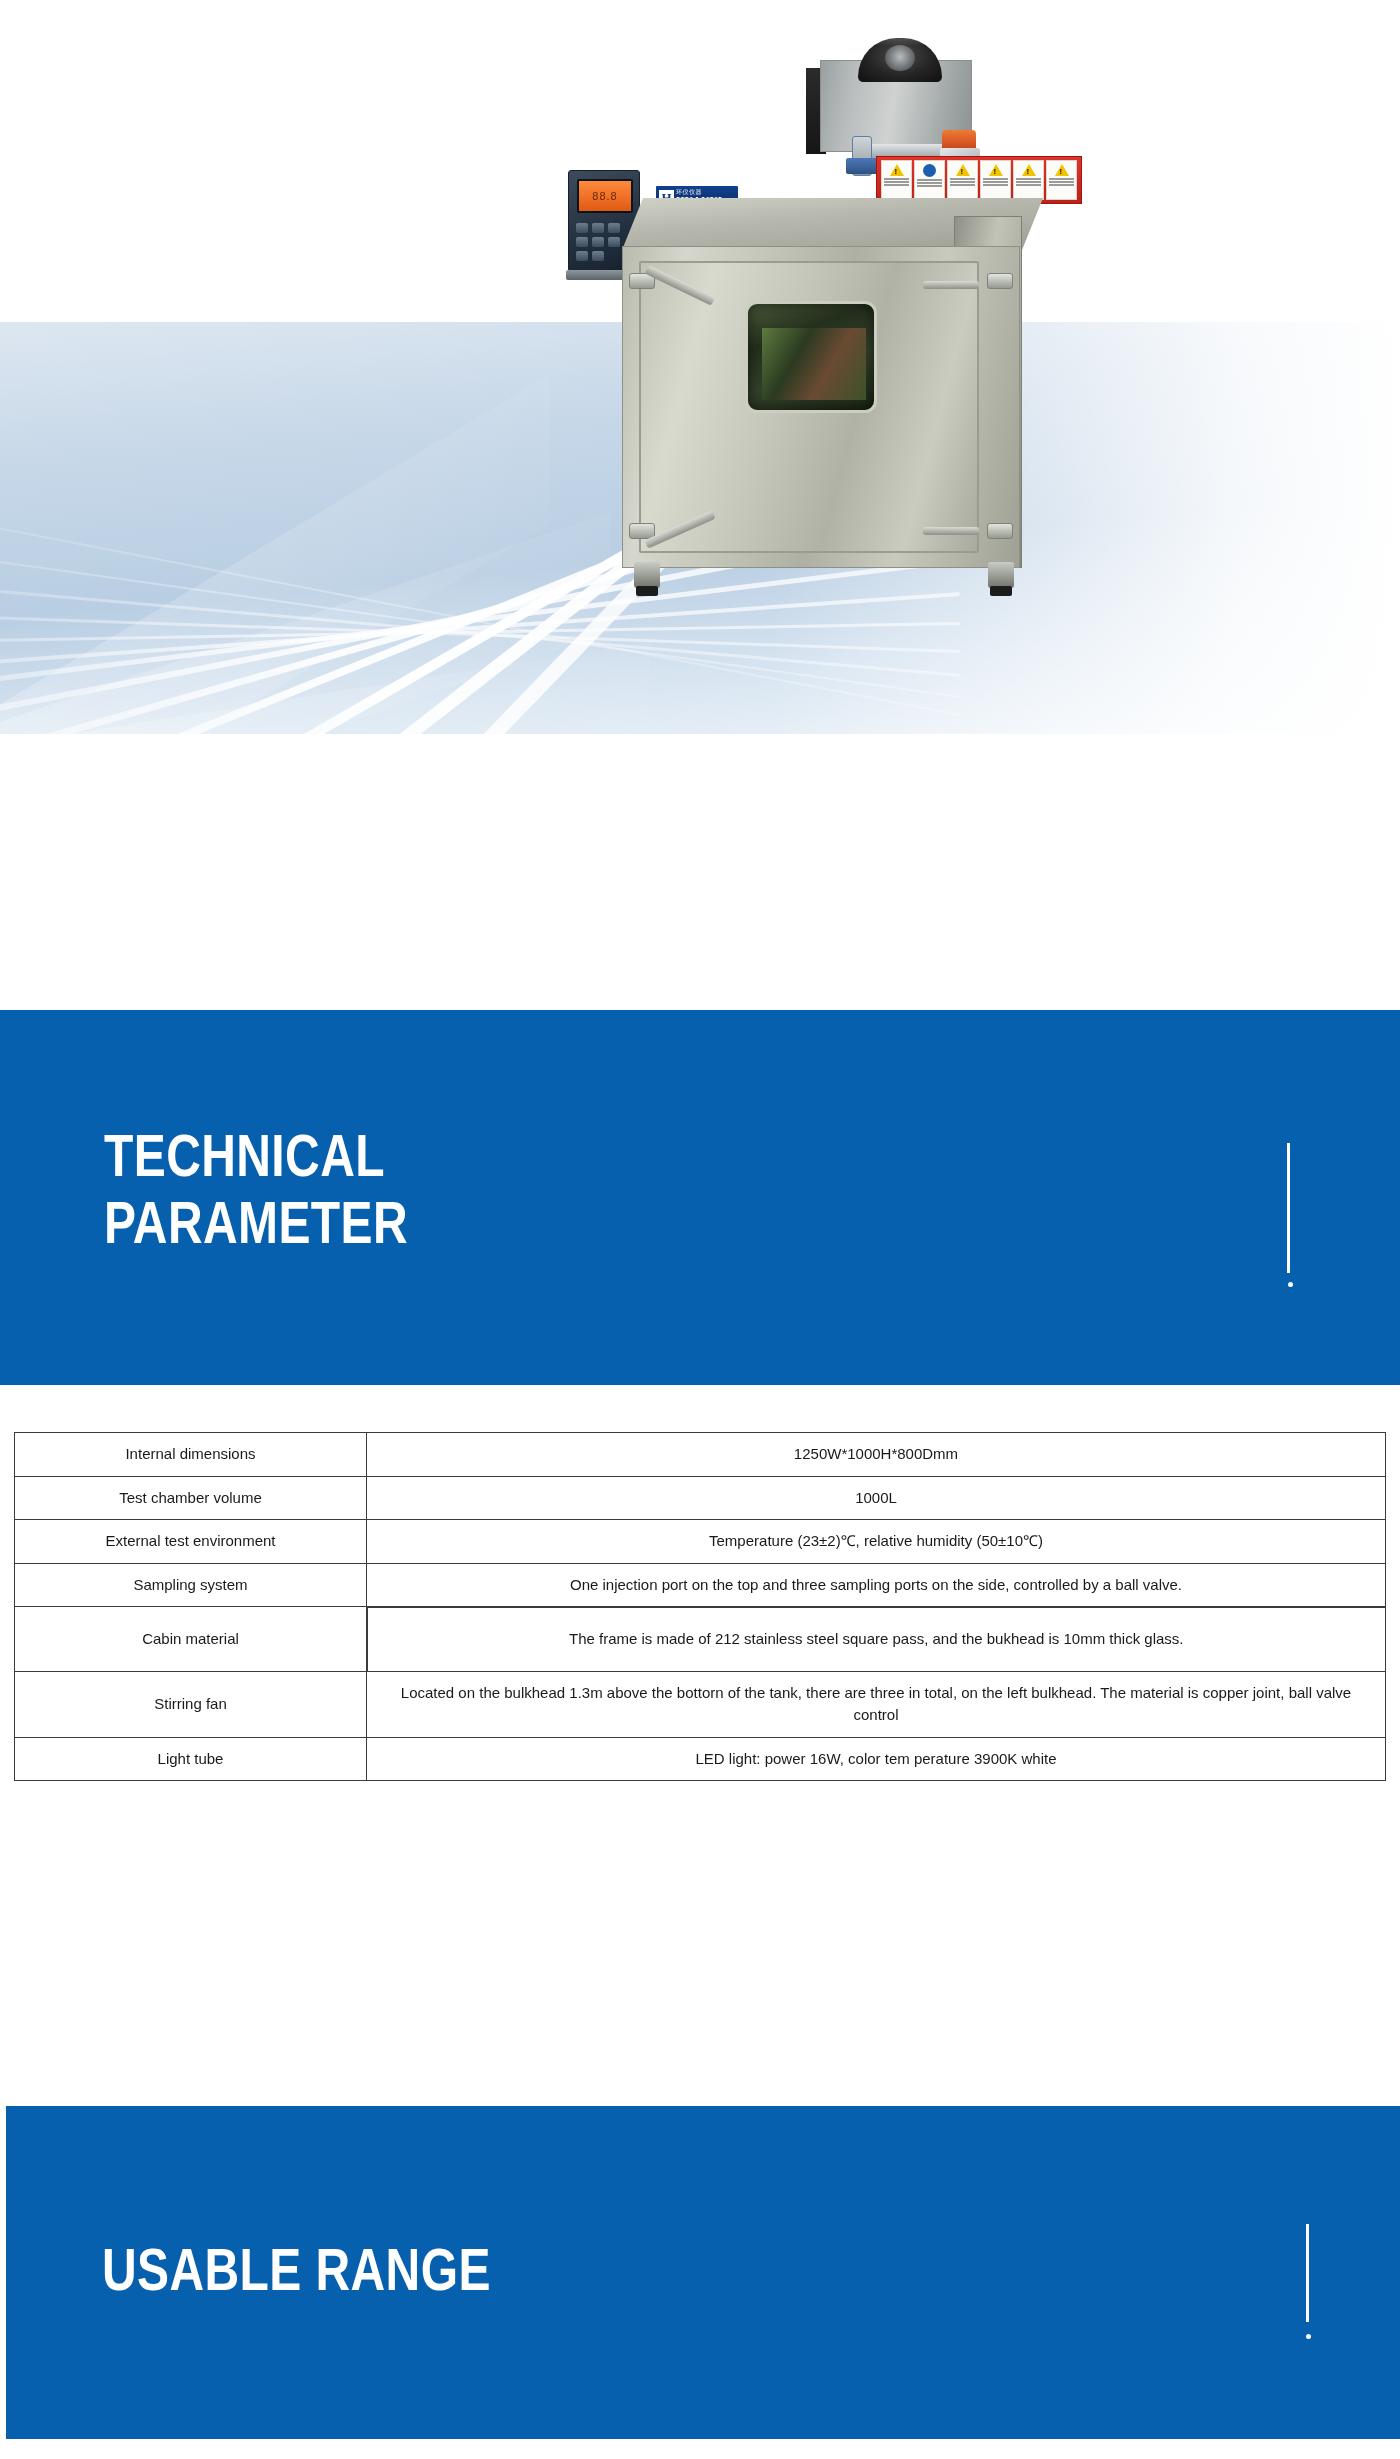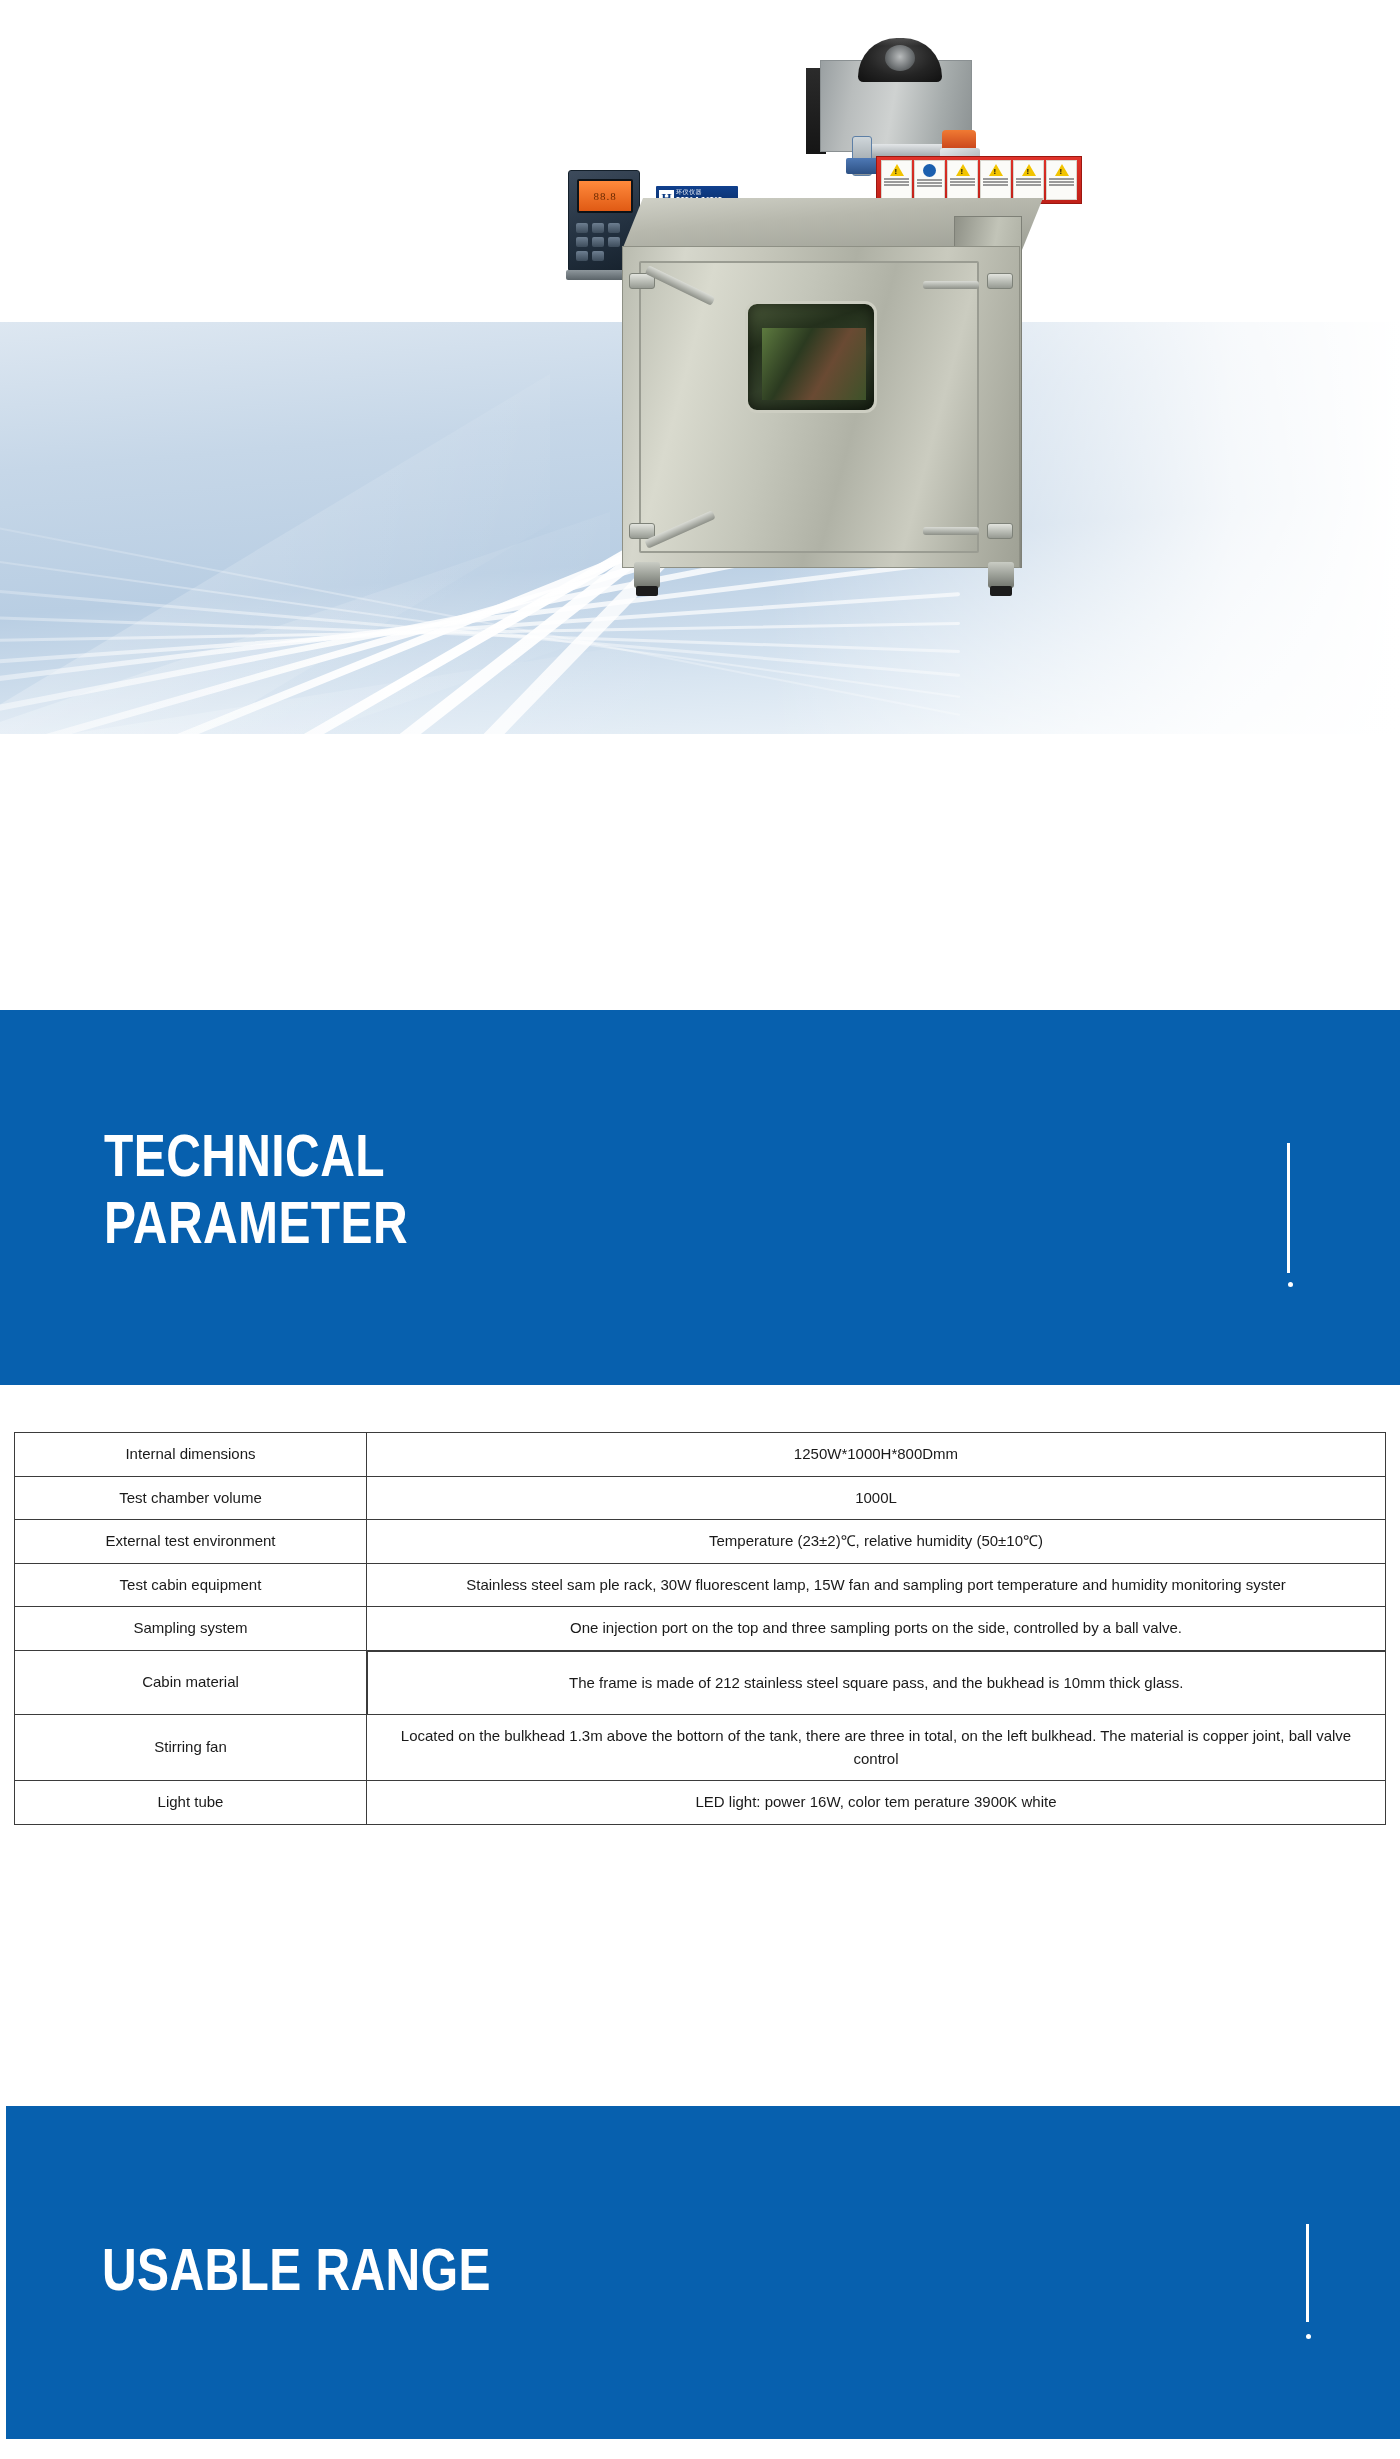--- a/index.html
+++ b/index.html
@@ -120,21 +120,21 @@
   .controller{
     position:absolute;left:8px;top:132px;width:72px;height:102px;
     background:linear-gradient(160deg,#3d4b5c,#22303f 60%,#16212c);
     border-radius:3px;border:1px solid #14202b;
   }
   .ctl-screen{
     position:absolute;left:8px;top:8px;width:56px;height:34px;
     background:linear-gradient(180deg,#ff8a3c,#e05a14);border:2px solid #0c1319;border-radius:2px;
     display:flex;align-items:center;justify-content:center;
   }
-  .ctl-screen span{font-family:Liberation Serif, serif;font-size:11px;color:#6a2a00;letter-spacing:1px;}
+  .ctl-screen span{font-family:Liberation Sans, sans-serif;font-size:11px;color:#6a2a00;letter-spacing:1px;}
   .ctl-keys{position:absolute;left:7px;top:52px;width:58px;display:flex;flex-wrap:wrap;gap:4px;}
   .ctl-keys i{width:12px;height:10px;background:linear-gradient(180deg,#6d7e90,#3d4c5b);border-radius:2px;display:block;}
   .ctl-arm{
     position:absolute;left:6px;top:232px;width:84px;height:10px;
     background:linear-gradient(180deg,#8e979c,#5b6469);border-radius:2px;
   }
 
   
   .brand{
     position:absolute;left:96px;top:148px;width:82px;height:22px;
@@ -394,24 +394,20 @@
         </tr>
         <tr>
           <td class="k">Test chamber volume</td>
           <td class="v">1000L</td>
         </tr>
         <tr>
           <td class="k">External test environment</td>
           <td class="v">Temperature (23±2)℃, relative humidity (50±10℃)</td>
         </tr>
         <tr>
-          <td class="k">Test cabin equipment</td>
-          <td class="v">Stainless steel sam ple rack, 30W fluorescent lamp, 15W fan and sampling port temperature and humidity monitoring syster</td>
-        </tr>
-        <tr>
           <td class="k">Sampling system</td>
           <td class="v">One injection port on the top and three sampling ports on the side, controlled by a ball valve.</td>
         </tr>
         <tr>
           <td class="k">Cabin material</td>
           <td class="v v-sub">
             <table>
               <tbody>
                 <tr>
                   <td style="padding: 20px 14px; text-align: center;">The frame is made of 212 stainless steel square pass, and the bukhead is 10mm thick glass.</td>

